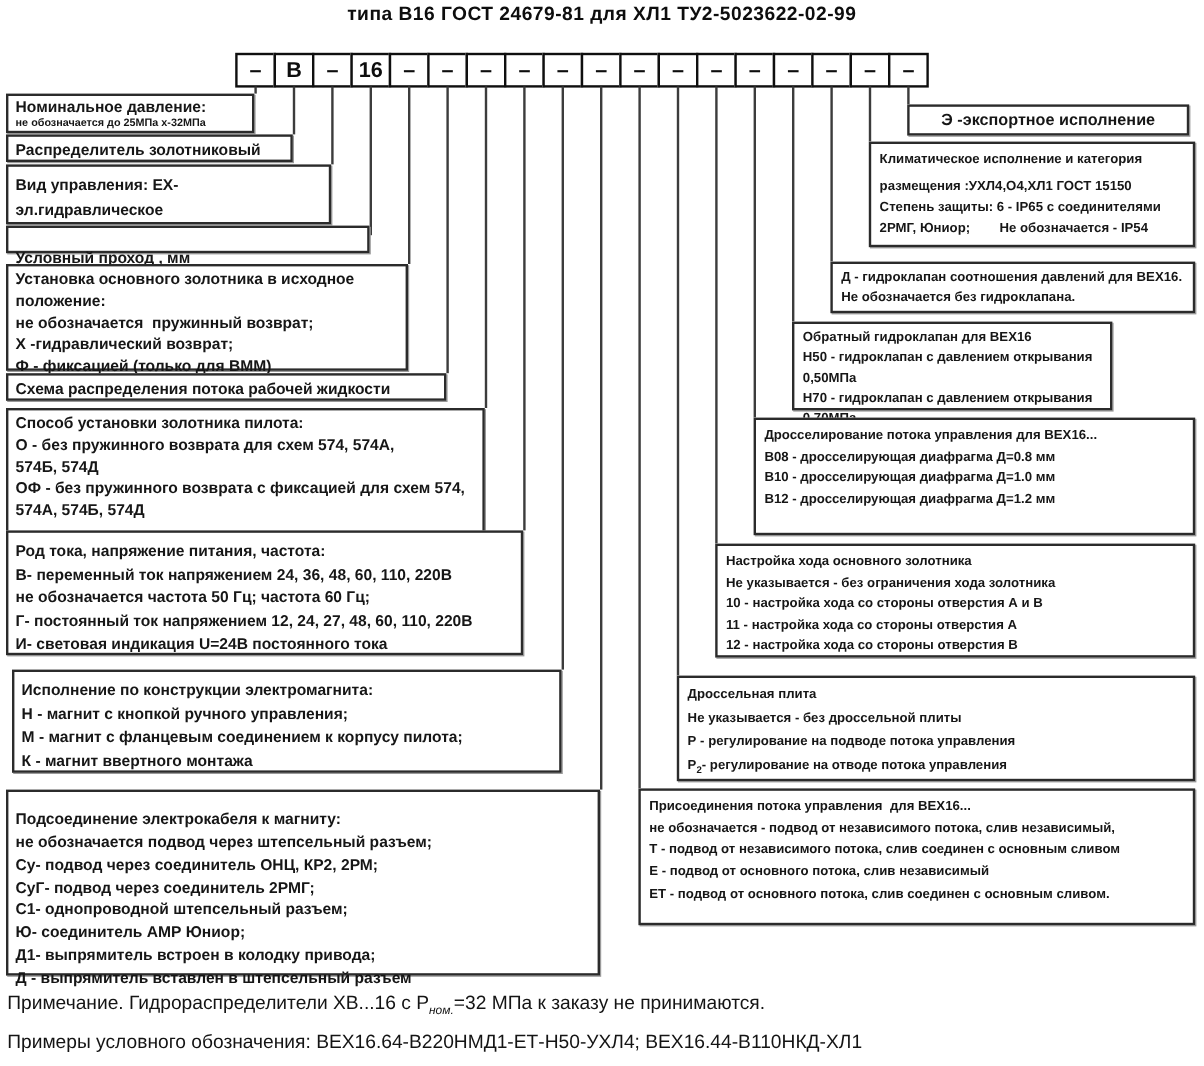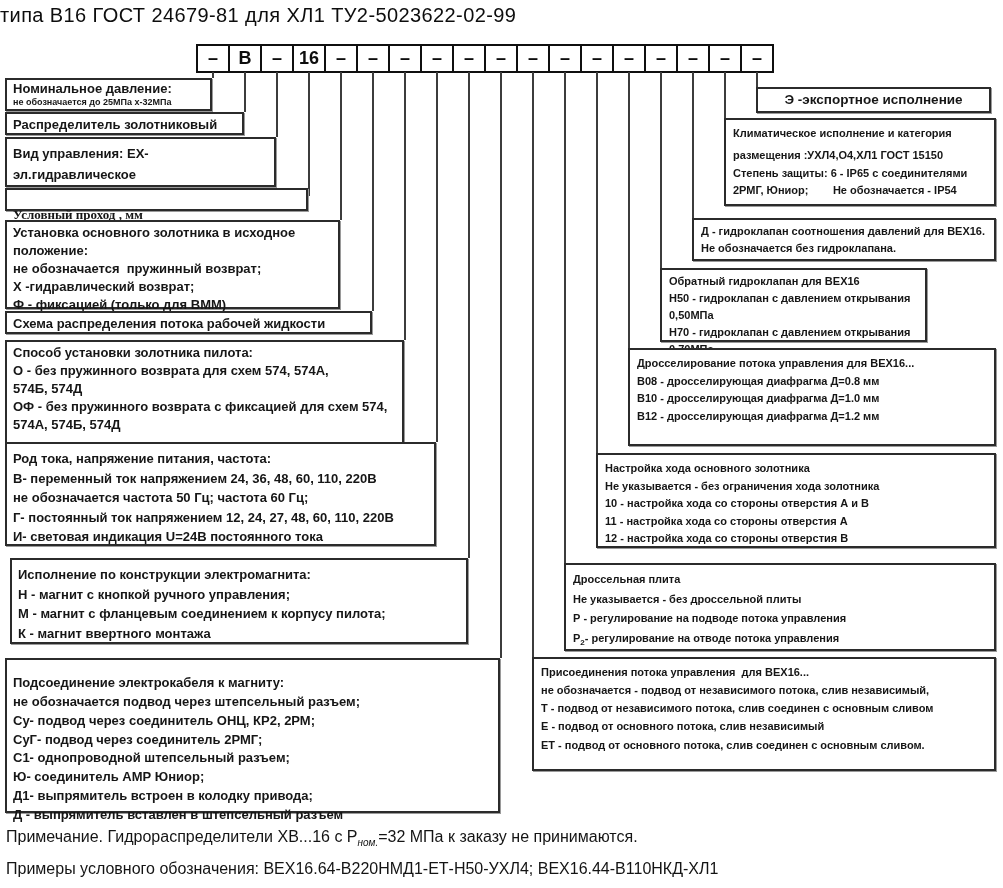--- a/index.html
+++ b/index.html
@@ -1,20 +1,20 @@
 <!DOCTYPE html>
 <html><head>
 <meta charset="utf-8">
 <style>
   html,body{margin:0;padding:0;background:#fff;}
   body{font-family:"Liberation Sans","DejaVu Sans",sans-serif;color:#111;}
   #stage{position:relative;width:1003px;height:888px;background:#fff;overflow:hidden;}
 
-  .title{position:absolute;top:4px;left:0;width:100%;text-align:left;
-         font-size:20px;font-weight:400;letter-spacing:0.4px;color:#0d0d0d;}
+  .title{position:absolute;top:4px;left:0;width:100%;text-align:center;
+         font-size:16px;font-weight:700;letter-spacing:0.4px;color:#0d0d0d;}
 
   .coderow{position:absolute;left:196px;top:44px;display:flex;}
   .cell{box-sizing:border-box;width:34px;height:29px;margin-left:-2px;
         border:2px solid #0f0f0f;background:#fff;display:flex;align-items:center;
         justify-content:center;font-size:18px;font-weight:700;color:#0d0d0d;}
   .cell:first-child{margin-left:0;}
 
   .vline{position:absolute;top:72px;width:2px;background:#3c3c3c;}
 
   .lbox,.rbox{position:absolute;box-sizing:border-box;border:2px solid #2b2b2b;
@@ -83,21 +83,21 @@
 
   <div class="lbox" style="left:5px;top:112px;width:239px;height:23px;padding-top:2px;">
     <div class="ln">Распределитель золотниковый</div>
   </div>
 
   <div class="lbox" style="left:5px;top:137px;width:271px;height:50px;line-height:1.65;padding-top:4px;">
     <div class="ln">Вид управления: ЕХ-эл.гидравлическое</div>
     <div class="ln">Х - гидравлическое;  ММ - ручное</div>
   </div>
 
-  <div class="lbox" style="left:5px;top:188px;width:303px;height:23px;padding-top:16px;font-family:Liberation Serif, serif;">
+  <div class="lbox" style="left:5px;top:188px;width:303px;height:23px;padding-top:16px;">
     <div class="ln">Условный проход , мм</div>
   </div>
 
   <div class="lbox" style="left:5px;top:220px;width:335px;height:89px;">
     <div class="ln">Установка основного золотника в исходное</div>
     <div class="ln">положение:</div>
     <div class="ln">не обозначается  пружинный возврат;</div>
     <div class="ln">Х -гидравлический возврат;</div>
     <div class="ln">Ф - фиксацией (только для ВММ)</div>
   </div>

